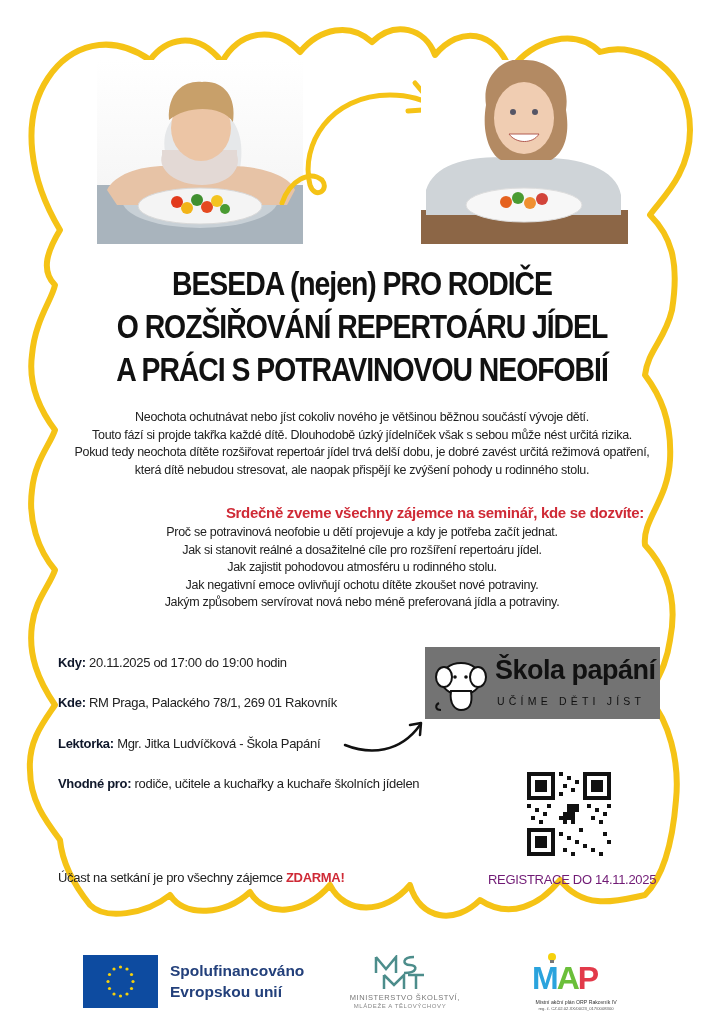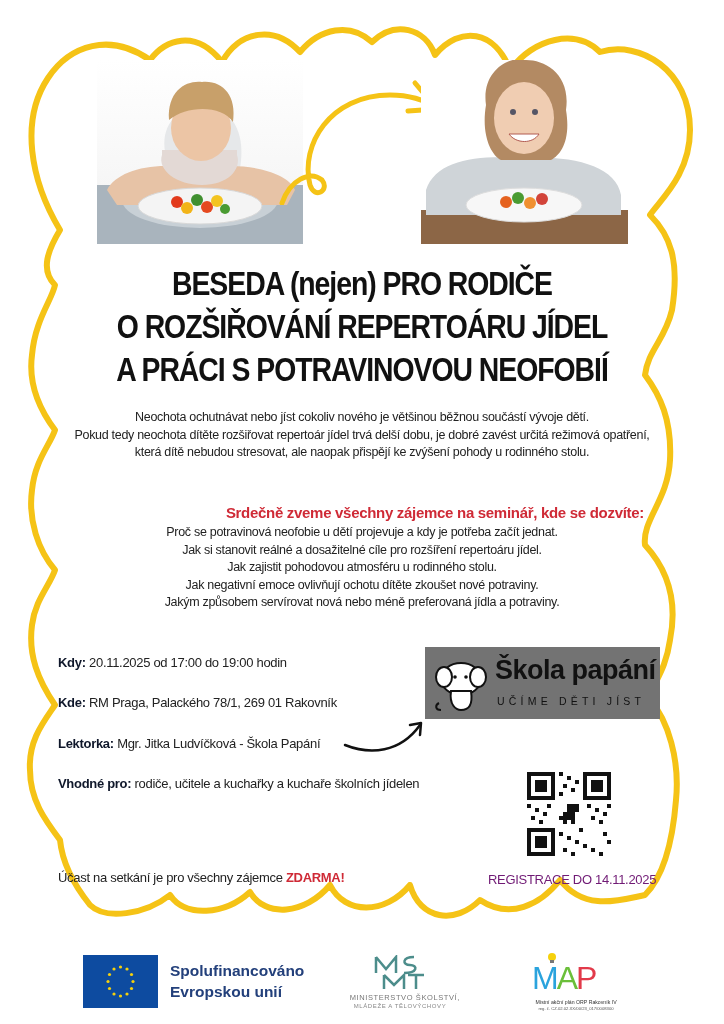--- a/index.html
+++ b/index.html
@@ -22,21 +22,21 @@
   .qr{position:absolute;left:527px;top:772px;width:84px;height:84px;}
   .reg{position:absolute;left:488px;top:872px;font-size:13px;color:#701a75;white-space:nowrap;letter-spacing:-0.3px;}
   .free{position:absolute;left:58px;top:870px;font-size:13px;color:#222;white-space:nowrap;letter-spacing:-0.3px;}
   .free .z{color:#cf2a36;font-weight:bold;}
   .eu-flag{position:absolute;left:83px;top:955px;width:75px;height:53px;background:#0d4ba0;}
   .eu-text{position:absolute;left:170px;top:960px;font-size:15.5px;line-height:21px;color:#23407b;font-weight:bold;}
   .msmt{position:absolute;left:340px;top:955px;width:120px;height:60px;}
   .msmt-t1{position:absolute;left:0;top:38px;width:120px;text-align:right;font-size:7.5px;color:#777;letter-spacing:0.6px;white-space:nowrap;}
   .msmt-t2{position:absolute;left:0;top:48px;width:120px;text-align:center;font-size:6px;color:#888;letter-spacing:0.6px;white-space:nowrap;}
   .map{position:absolute;left:528px;top:952px;width:96px;height:66px;}
-  .map-letters{position:absolute;left:4px;top:8px;font-size:32px;font-weight:normal;letter-spacing:-2px;white-space:nowrap;}
+  .map-letters{position:absolute;left:4px;top:8px;font-size:32px;font-weight:bold;letter-spacing:-2px;white-space:nowrap;}
   .map-sub{position:absolute;left:0;top:47px;width:96px;text-align:center;font-size:5.2px;color:#333;white-space:nowrap;}
   .map-sub2{position:absolute;left:0;top:54px;width:96px;text-align:center;font-size:4.2px;color:#555;white-space:nowrap;}
 </style>
 </head>
 <body>
 
 <svg class="frame" width="724" height="960" viewBox="0 0 724 960">
   <path d="M60,230 C30,180 20,120 48,78 C70,45 110,32 150,60 C165,40 195,28 222,62
            C240,30 275,25 300,52 C320,28 350,22 372,42 C395,20 425,28 435,55
            C460,25 495,30 510,70 C535,38 575,28 600,52 C640,40 690,70 690,130
@@ -101,20 +101,21 @@
 </div>
 
 <div class="title">
   <div>BESEDA (nejen) PRO RODIČE</div>
   <div>O ROZŠIŘOVÁNÍ REPERTOÁRU JÍDEL</div>
   <div>A PRÁCI S POTRAVINOVOU NEOFOBIÍ</div>
 </div>
 
 <div class="intro">
   <div>Neochota ochutnávat nebo jíst cokoliv nového je většinou běžnou součástí vývoje dětí.</div>
+  <div>Touto fází si projde takřka každé dítě. Dlouhodobě úzký jídelníček však s sebou může nést určitá rizika.</div>
   <div>Pokud tedy neochota dítěte rozšiřovat repertoár jídel trvá delší dobu, je dobré zavést určitá režimová opatření,</div>
   <div>která dítě nebudou stresovat, ale naopak přispějí ke zvýšení pohody u rodinného stolu.</div>
 </div>
 
 <div class="invite-h">Srdečně zveme všechny zájemce na seminář, kde se dozvíte:</div>
 <div class="invite-list">
   <div>Proč se potravinová neofobie u dětí projevuje a kdy je potřeba začít jednat.</div>
   <div>Jak si stanovit reálné a dosažitelné cíle pro rozšíření repertoáru jídel.</div>
   <div>Jak zajistit pohodovou atmosféru u rodinného stolu.</div>
   <div>Jak negativní emoce ovlivňují ochotu dítěte zkoušet nové potraviny.</div>

